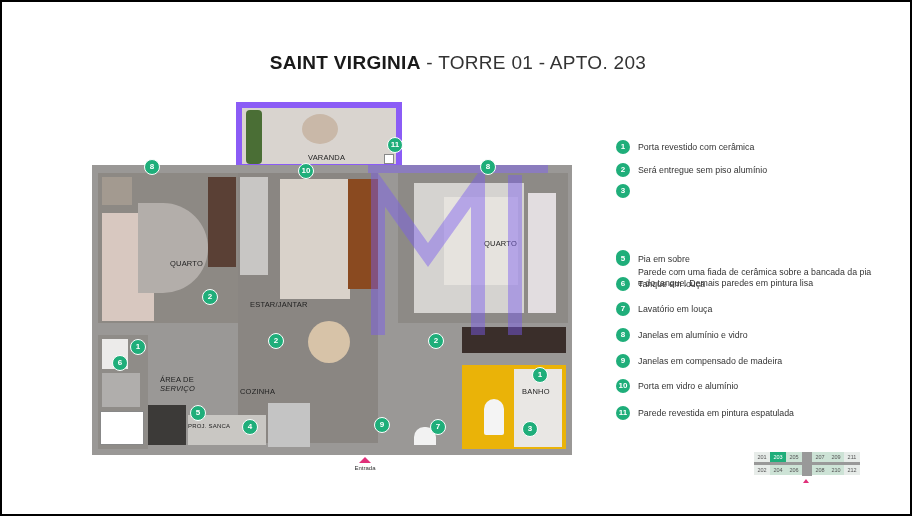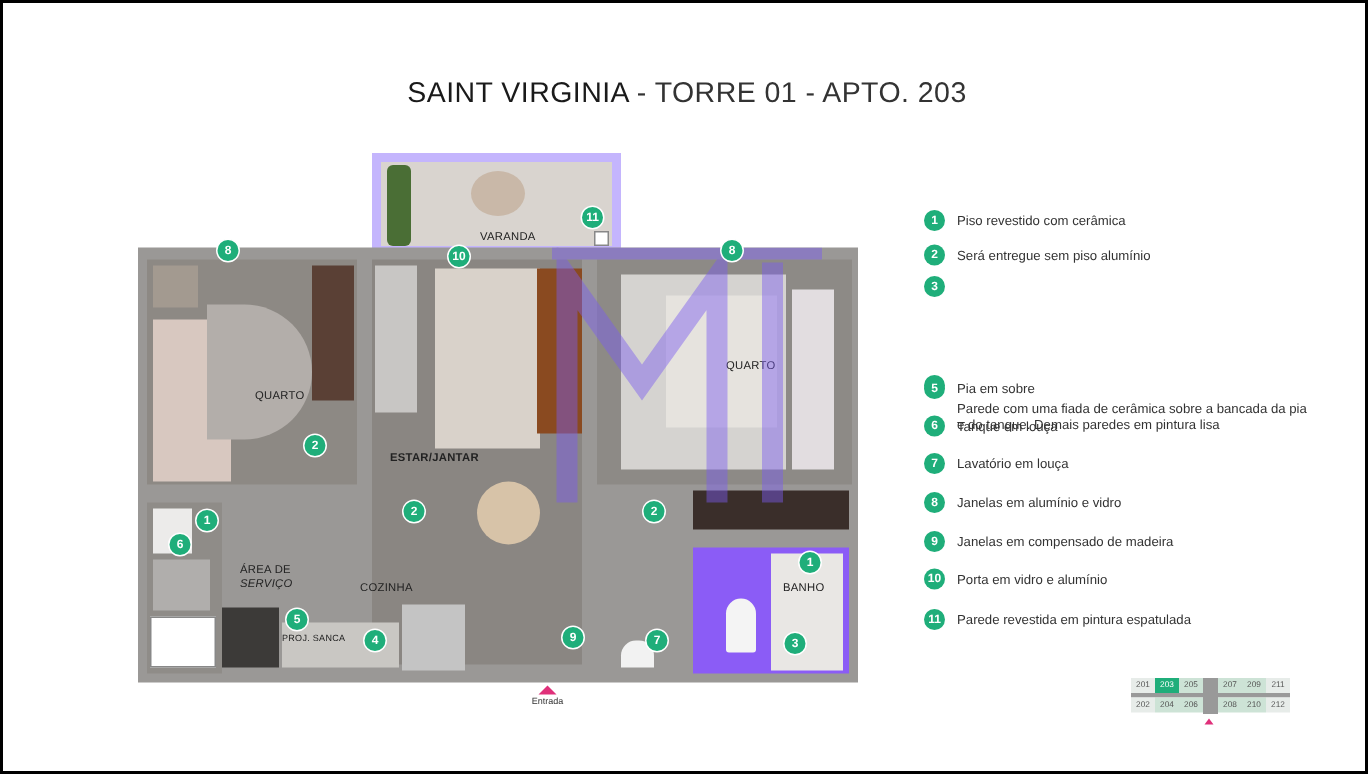--- a/index.html
+++ b/index.html
@@ -1,23 +1,23 @@
 <!DOCTYPE html>
 <html><head>
 <meta charset="utf-8">
 <style>
   html,body{margin:0;padding:0;}
   body{width:912px;height:516px;overflow:hidden;background:#fff;font-family:"Liberation Sans",sans-serif;}
   .frame{position:absolute;left:0;top:0;width:908px;height:512px;border:2px solid #000;background:#fff;overflow:hidden;}
   .title{position:absolute;left:0;width:912px;top:50px;text-align:center;font-size:19px;letter-spacing:0.3px;color:#1a1a1a;}
-  .title b{font-weight:400;}
+  .title b{font-weight:700;}
   .title span.light{font-weight:400;color:#333;}
   .plan{position:absolute;left:90px;top:163px;width:480px;height:290px;background:#9a9896;}
   .abs{position:absolute;}
-  .wall{background:#c4b5fd;margin-left:12px;}
+  .wall{background:#8b5cf6;}
   .badge{position:absolute;width:14px;height:14px;border-radius:50%;background:#1fae7a;color:#fff;font-size:8px;font-weight:700;text-align:center;line-height:14px;border:1px solid #fff;}
   .room-label{position:absolute;font-size:7.5px;color:#222;letter-spacing:0.2px;text-transform:uppercase;}
   .legend{position:absolute;left:614px;top:138px;width:280px;}
   .leg-item{position:absolute;left:0;display:flex;align-items:center;width:280px;}
   .leg-item .num{flex:0 0 14px;width:14px;height:14px;border-radius:50%;background:#1fae7a;color:#fff;font-size:8px;font-weight:700;text-align:center;line-height:14px;margin-right:8px;}
   .leg-item .txt{font-size:8.8px;color:#333;line-height:11px;}
   .keyplan{position:absolute;left:752px;top:450px;width:106px;height:28px;}
   .unit{position:absolute;width:16px;height:10px;font-size:5.5px;color:#555;text-align:center;line-height:10px;background:#e7ece9;}
   .unit.green{background:#cde3d6;}
   .unit.active{background:#1fae7a;color:#fff;}
@@ -45,21 +45,21 @@
   <div class="plan">
 
     <div class="abs" style="left:6px;top:8px;width:140px;height:150px;background:#8d8984;">
       <div class="abs" style="left:4px;top:4px;width:30px;height:28px;background:#a39a90;"></div>
       <div class="abs" style="left:4px;top:40px;width:52px;height:108px;background:#d8c8c0;"></div>
       <div class="abs" style="left:40px;top:30px;width:70px;height:90px;background:#b3aeaa;border-radius:0 60px 60px 0;"></div>
       <div class="abs" style="left:110px;top:4px;width:28px;height:90px;background:#5a4035;"></div>
       <div class="room-label" style="left:72px;top:86px;">QUARTO</div>
     </div>
 
-    <div class="abs" style="left:156px;top:8px;width:140px;height:270px;background:#8a8682;font-weight:bold;">
+    <div class="abs" style="left:146px;top:8px;width:140px;height:270px;background:#8a8682;">
       <div class="abs" style="left:2px;top:4px;width:28px;height:98px;background:#c8c6c4;"></div>
       <div class="abs" style="left:42px;top:6px;width:70px;height:120px;background:#d9d2ca;"></div>
       <div class="abs" style="left:110px;top:6px;width:30px;height:110px;background:#8a4a20;"></div>
       <div class="room-label" style="left:12px;top:127px;">ESTAR/JANTAR</div>
       <div class="abs" style="left:70px;top:148px;width:42px;height:42px;background:#d7c3a8;border-radius:50%;"></div>
     </div>
 
     <div class="abs" style="left:6px;top:170px;width:50px;height:114px;background:#8f8c88;">
       <div class="abs" style="left:4px;top:4px;width:26px;height:30px;background:#ecebea;"></div>
       <div class="abs" style="left:4px;top:38px;width:38px;height:34px;background:#b0aeac;"></div>
@@ -74,21 +74,21 @@
     <div class="abs" style="left:176px;top:238px;width:42px;height:44px;background:#c4c4c4;"></div>
 
     <div class="abs" style="left:306px;top:8px;width:170px;height:150px;background:#8d8a86;">
       <div class="abs" style="left:16px;top:10px;width:110px;height:130px;background:#d5d3d0;"></div>
       <div class="abs" style="left:46px;top:24px;width:74px;height:88px;background:#e6e3de;"></div>
       <div class="room-label" style="left:86px;top:66px;">QUARTO</div>
       <div class="abs" style="left:130px;top:20px;width:28px;height:120px;background:#e2dde0;"></div>
     </div>
     <div class="abs" style="left:370px;top:162px;width:104px;height:26px;background:#3a2e2a;"></div>
 
-    <div class="abs" style="left:370px;top:200px;width:104px;height:84px;background:#8b5cf6;">
+    <div class="abs" style="left:370px;top:200px;width:104px;height:84px;background:#eab308;">
       <div class="abs" style="left:22px;top:34px;width:20px;height:36px;background:#f4f4f4;border-radius:10px 10px 2px 2px;"></div>
       <div class="abs" style="left:52px;top:4px;width:48px;height:78px;background:#e9e7e4;"></div>
       <div class="room-label" style="left:60px;top:22px;">BANHO</div>
     </div>
     <div class="abs" style="left:322px;top:262px;width:22px;height:18px;background:#f2f2f2;border-radius:10px 10px 0 0;"></div>
 
     <div class="abs" style="left:276px;top:0px;width:180px;height:180px;opacity:0.45;">
       <svg width="180" height="180" viewBox="0 0 180 180">
         <path d="M10 170 V20 L60 90 L110 20 V170" fill="none" stroke="#7b5cf0" stroke-width="14"></path>
         <rect x="140" y="10" width="14" height="160" fill="#7b5cf0"></rect>
@@ -115,21 +115,21 @@
   <div class="badge" style="left:385px;top:135px;">11</div>
 
   <div class="entrance">
     <div class="tri"></div>
     <div class="ent-label">Entrada</div>
   </div>
 
   <div class="legend">
     <div class="leg-item" style="top:0px;">
         <span class="num">1</span>
-        <span class="txt">Piso revestido com cerâmica</span>
+        <span class="txt">Porta revestido com cerâmica</span>
       </div>
     <div class="leg-item" style="top:23px;">
         <span class="num">2</span>
         <span class="txt">Será entregue sem piso alumínio</span>
       </div>
     <div class="leg-item" style="top:44px;">
         <span class="num">3</span>
       </div>
     <div class="leg-item" style="top:85px;">
         <span class="num">4</span>

